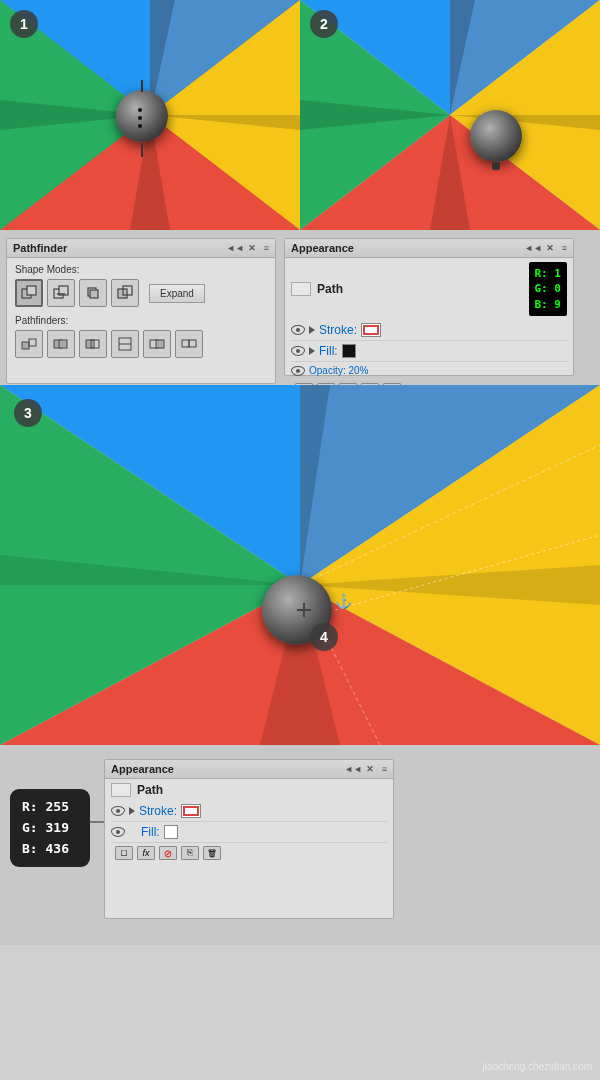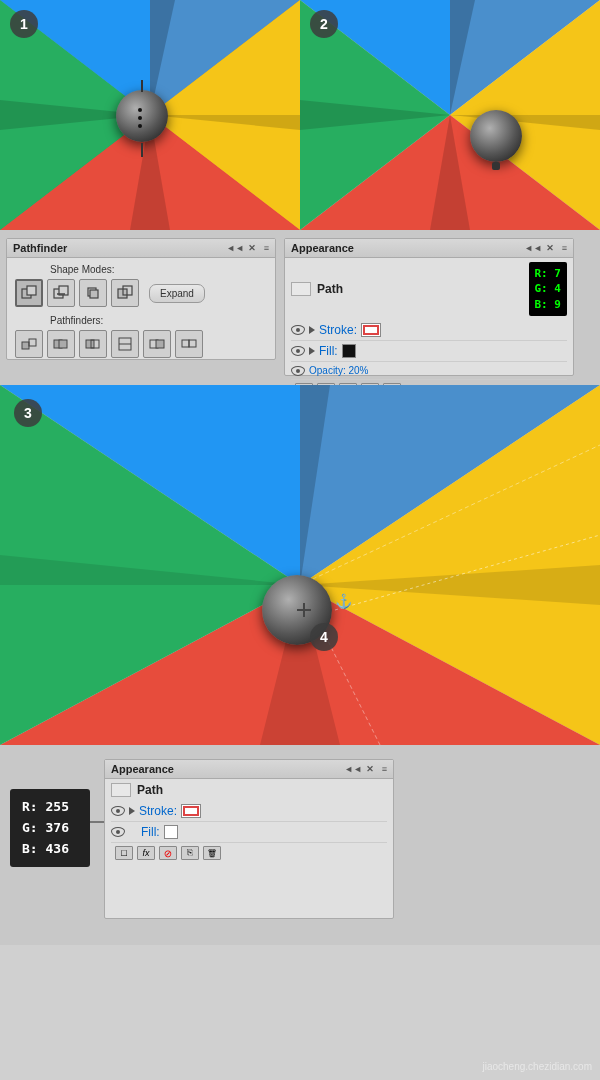--- a/index.html
+++ b/index.html
@@ -70,21 +70,21 @@
     .panel-box {
       background: #e0e0e0;
       border: 1px solid #aaa;
       border-radius: 2px;
       position: relative;
     }
 
     
     .pathfinder-panel {
       width: 270px;
-      height: 122px;
+      height: 146px;
     }
     .panel-titlebar {
       background: linear-gradient(to bottom, #d8d8d8, #c8c8c8);
       border-bottom: 1px solid #aaa;
       padding: 3px 6px;
       display: flex;
       align-items: center;
       justify-content: space-between;
       font-size: 11px;
       font-weight: bold;
@@ -97,21 +97,20 @@
       font-size: 9px;
       color: #555;
     }
     .panel-content {
       padding: 6px 8px;
     }
     .section-label {
       font-size: 10px;
       color: #333;
       margin-bottom: 4px;
-      margin-left: 35px;
     }
     .shape-modes-row {
       display: flex;
       align-items: center;
       gap: 4px;
       margin-bottom: 8px;
     }
     .shape-btn {
       width: 28px;
       height: 28px;
@@ -125,21 +124,21 @@
     }
     .shape-btn.active {
       background: #b8b8b8;
       border: 2px solid #666;
     }
     .expand-btn {
       margin-left: 6px;
       padding: 3px 10px;
       background: linear-gradient(to bottom, #e8e8e8, #d0d0d0);
       border: 1px solid #999;
-      border-radius: 7px;
+      border-radius: 0;
       font-size: 10px;
       cursor: pointer;
       color: #333;
     }
     .pathfinders-row {
       display: flex;
       align-items: center;
       gap: 4px;
     }
 
@@ -256,21 +255,21 @@
       gap: 14px;
     }
 
     .rgb-badge-large {
       background: #222;
       color: #fff;
       font-size: 13px;
       font-weight: bold;
       font-family: monospace;
       padding: 8px 12px;
-      border-radius: 3px;
+      border-radius: 9px;
       line-height: 1.6;
       min-width: 80px;
       margin-top: 20px;
     }
 
     .appearance-panel-large {
       width: 290px;
       min-height: 160px;
       background: #e0e0e0;
       border: 1px solid #aaa;
@@ -456,22 +455,22 @@
         <span style="cursor:pointer;">✕</span>
         <span style="margin-left:4px;">≡</span>
       </div>
     </div>
     <div class="panel-content" style="padding:4px 6px;">
 
       <div style="display:flex;align-items:center;margin-bottom:4px;">
         <div style="width:20px;height:14px;background:#e8e8e8;border:1px solid #aaa;margin-right:6px;"></div>
         <span style="font-size:12px;font-weight:bold;color:#222;">Path</span>
         <div class="rgb-box">
-          <div>R: 7</div>
-          <div>G: 4</div>
+          <div>R: 1</div>
+          <div>G: 0</div>
           <div>B: 9</div>
         </div>
       </div>
 
       <div class="appear-row">
         <span class="eye-icon"></span>
         <span class="arrow-icon"></span>
         <span class="row-label">Stroke:</span>
         <span class="swatch-stroke"></span>
       </div>
@@ -538,21 +537,21 @@
   <svg style="position:absolute;top:0;left:0;pointer-events:none;" width="600" height="360">
     <line x1="335" y1="225" x2="600" y2="150" stroke="rgba(255,255,255,0.5)" stroke-width="1" stroke-dasharray="3,3"></line>
   </svg>
 </div>
 
 <div class="bottom-section">
 
   <div style="position:relative;margin-top:10px;">
     <div class="rgb-badge-large">
       <div>R: 255</div>
-      <div>G: 376</div>
+      <div>G: 319</div>
       <div>B: 436</div>
     </div>
 
     <div style="position:absolute;top:52px;left:80px;width:60px;height:2px;background:#777;"></div>
   </div>
 
   <div class="panel-box appearance-panel-large">
     <div class="panel-titlebar">
       <span>Appearance</span>
       <div class="titlebar-icons">

